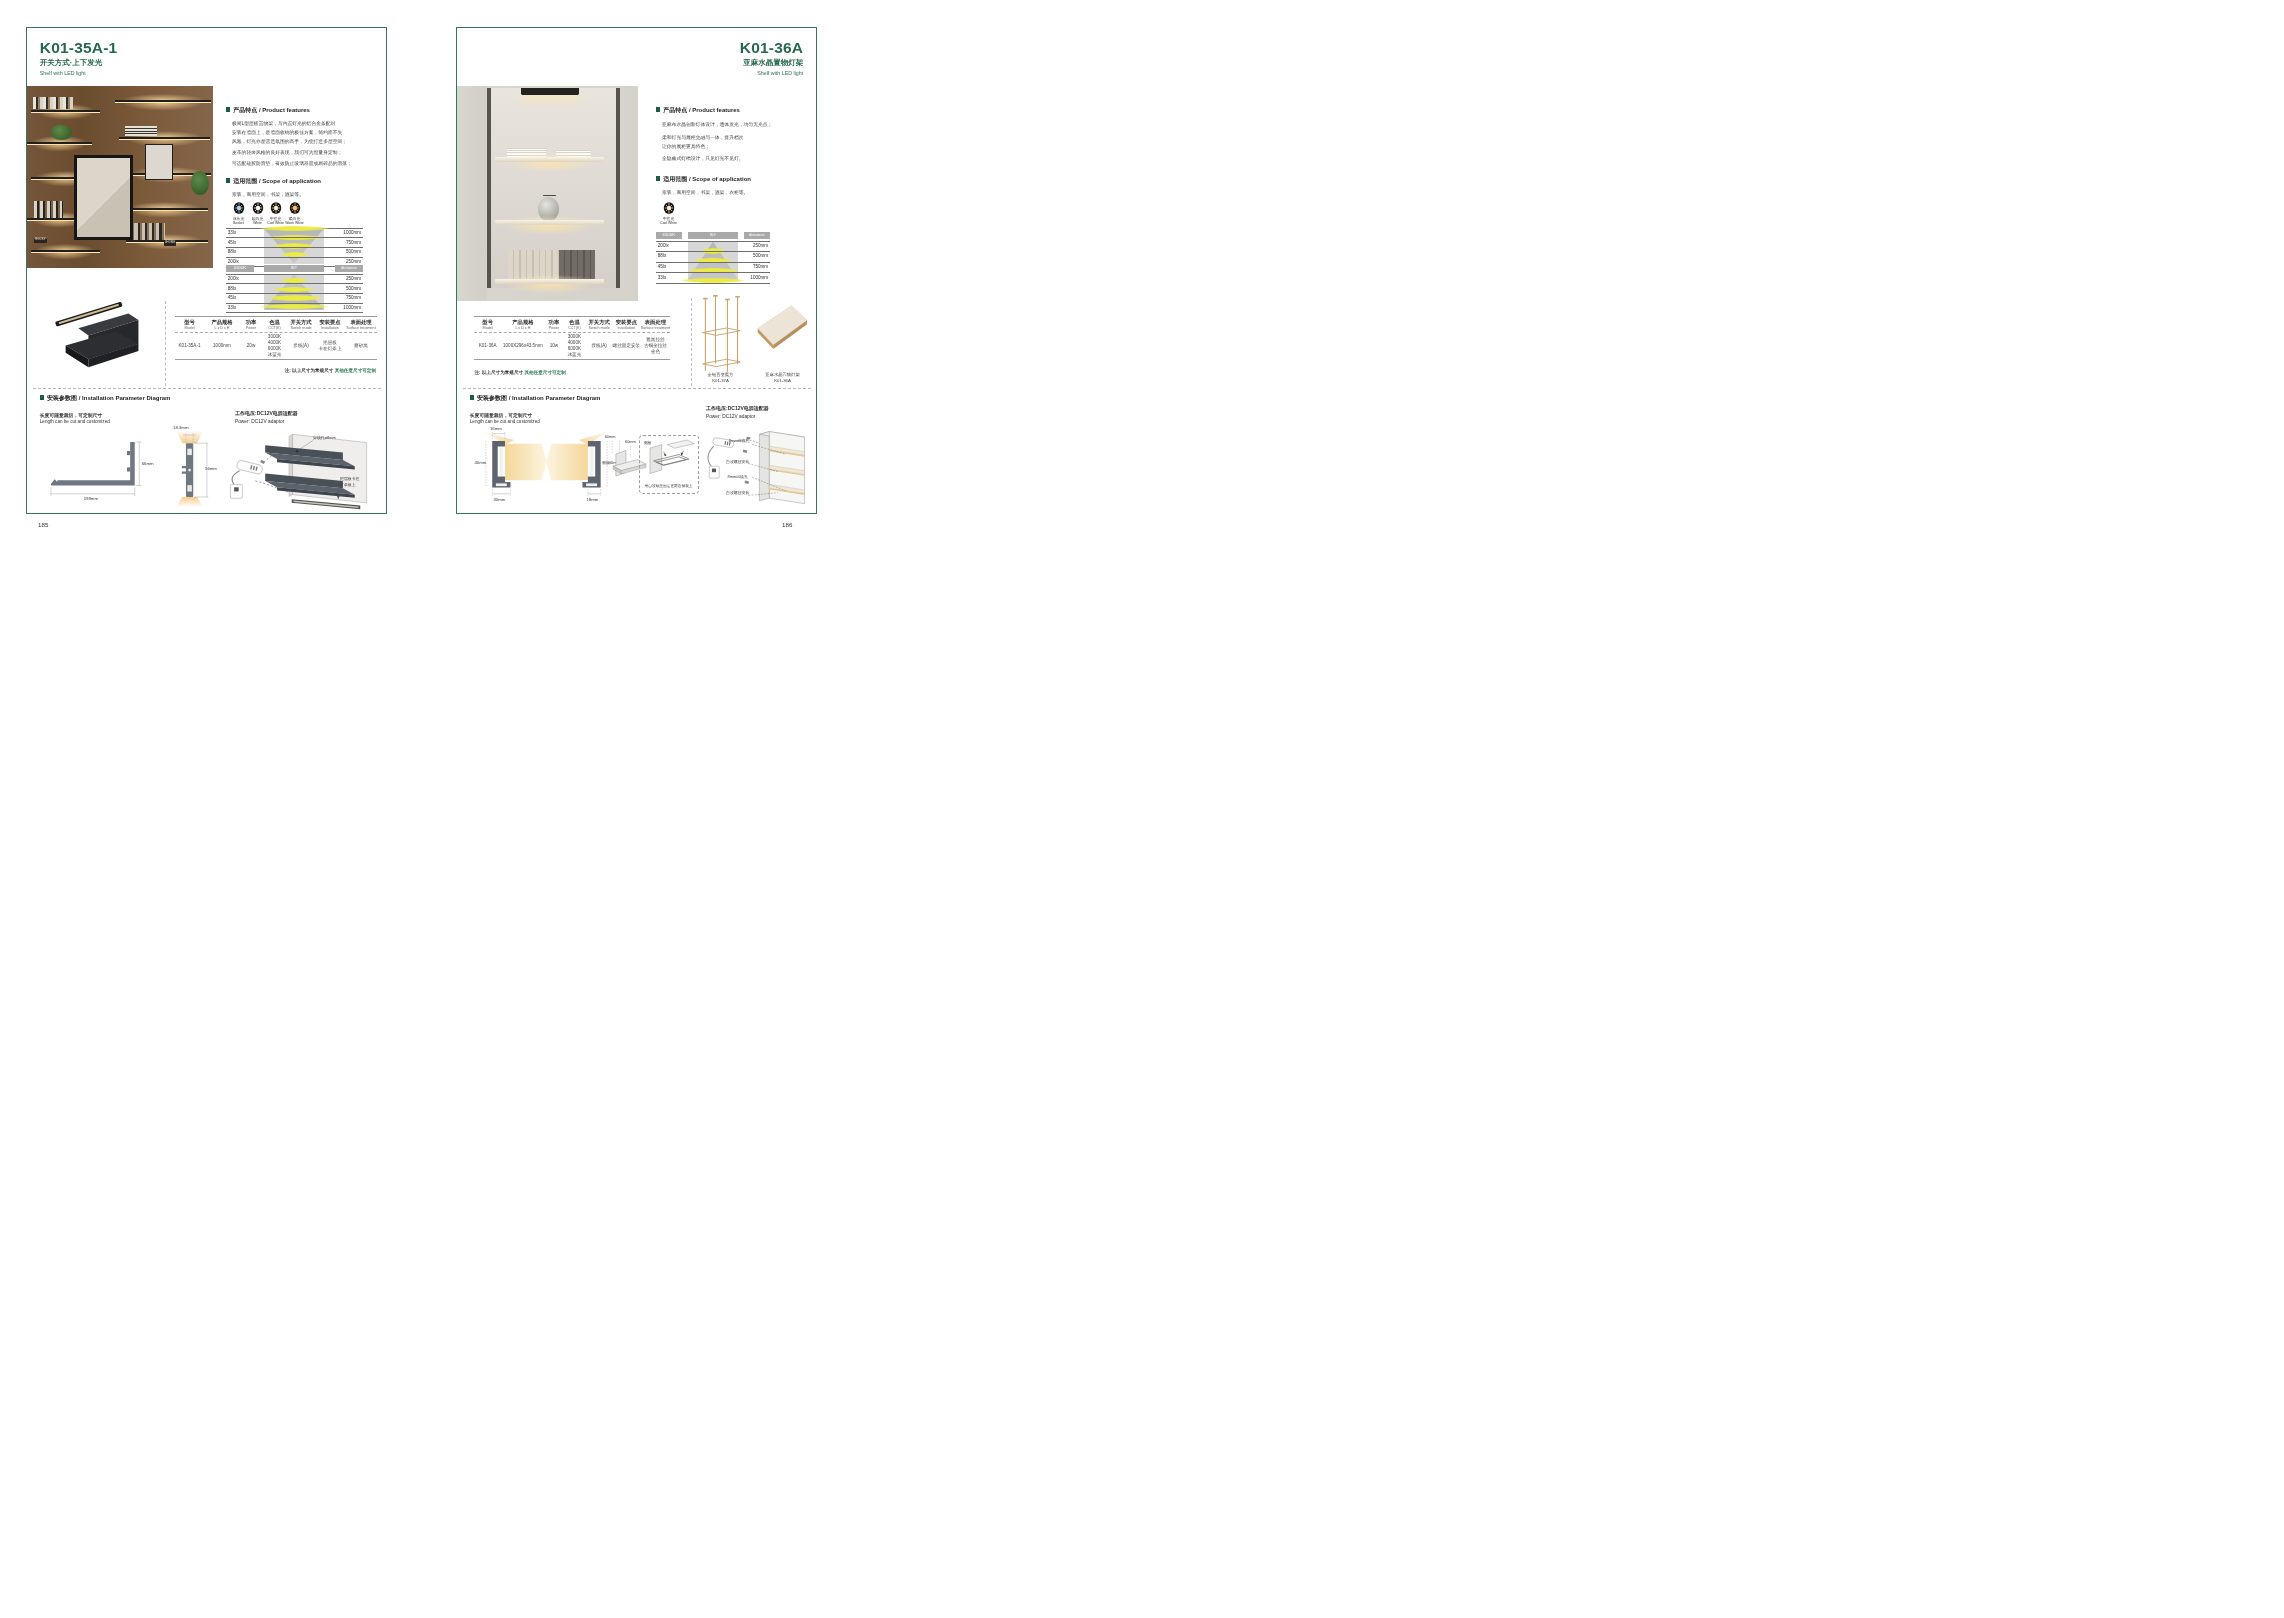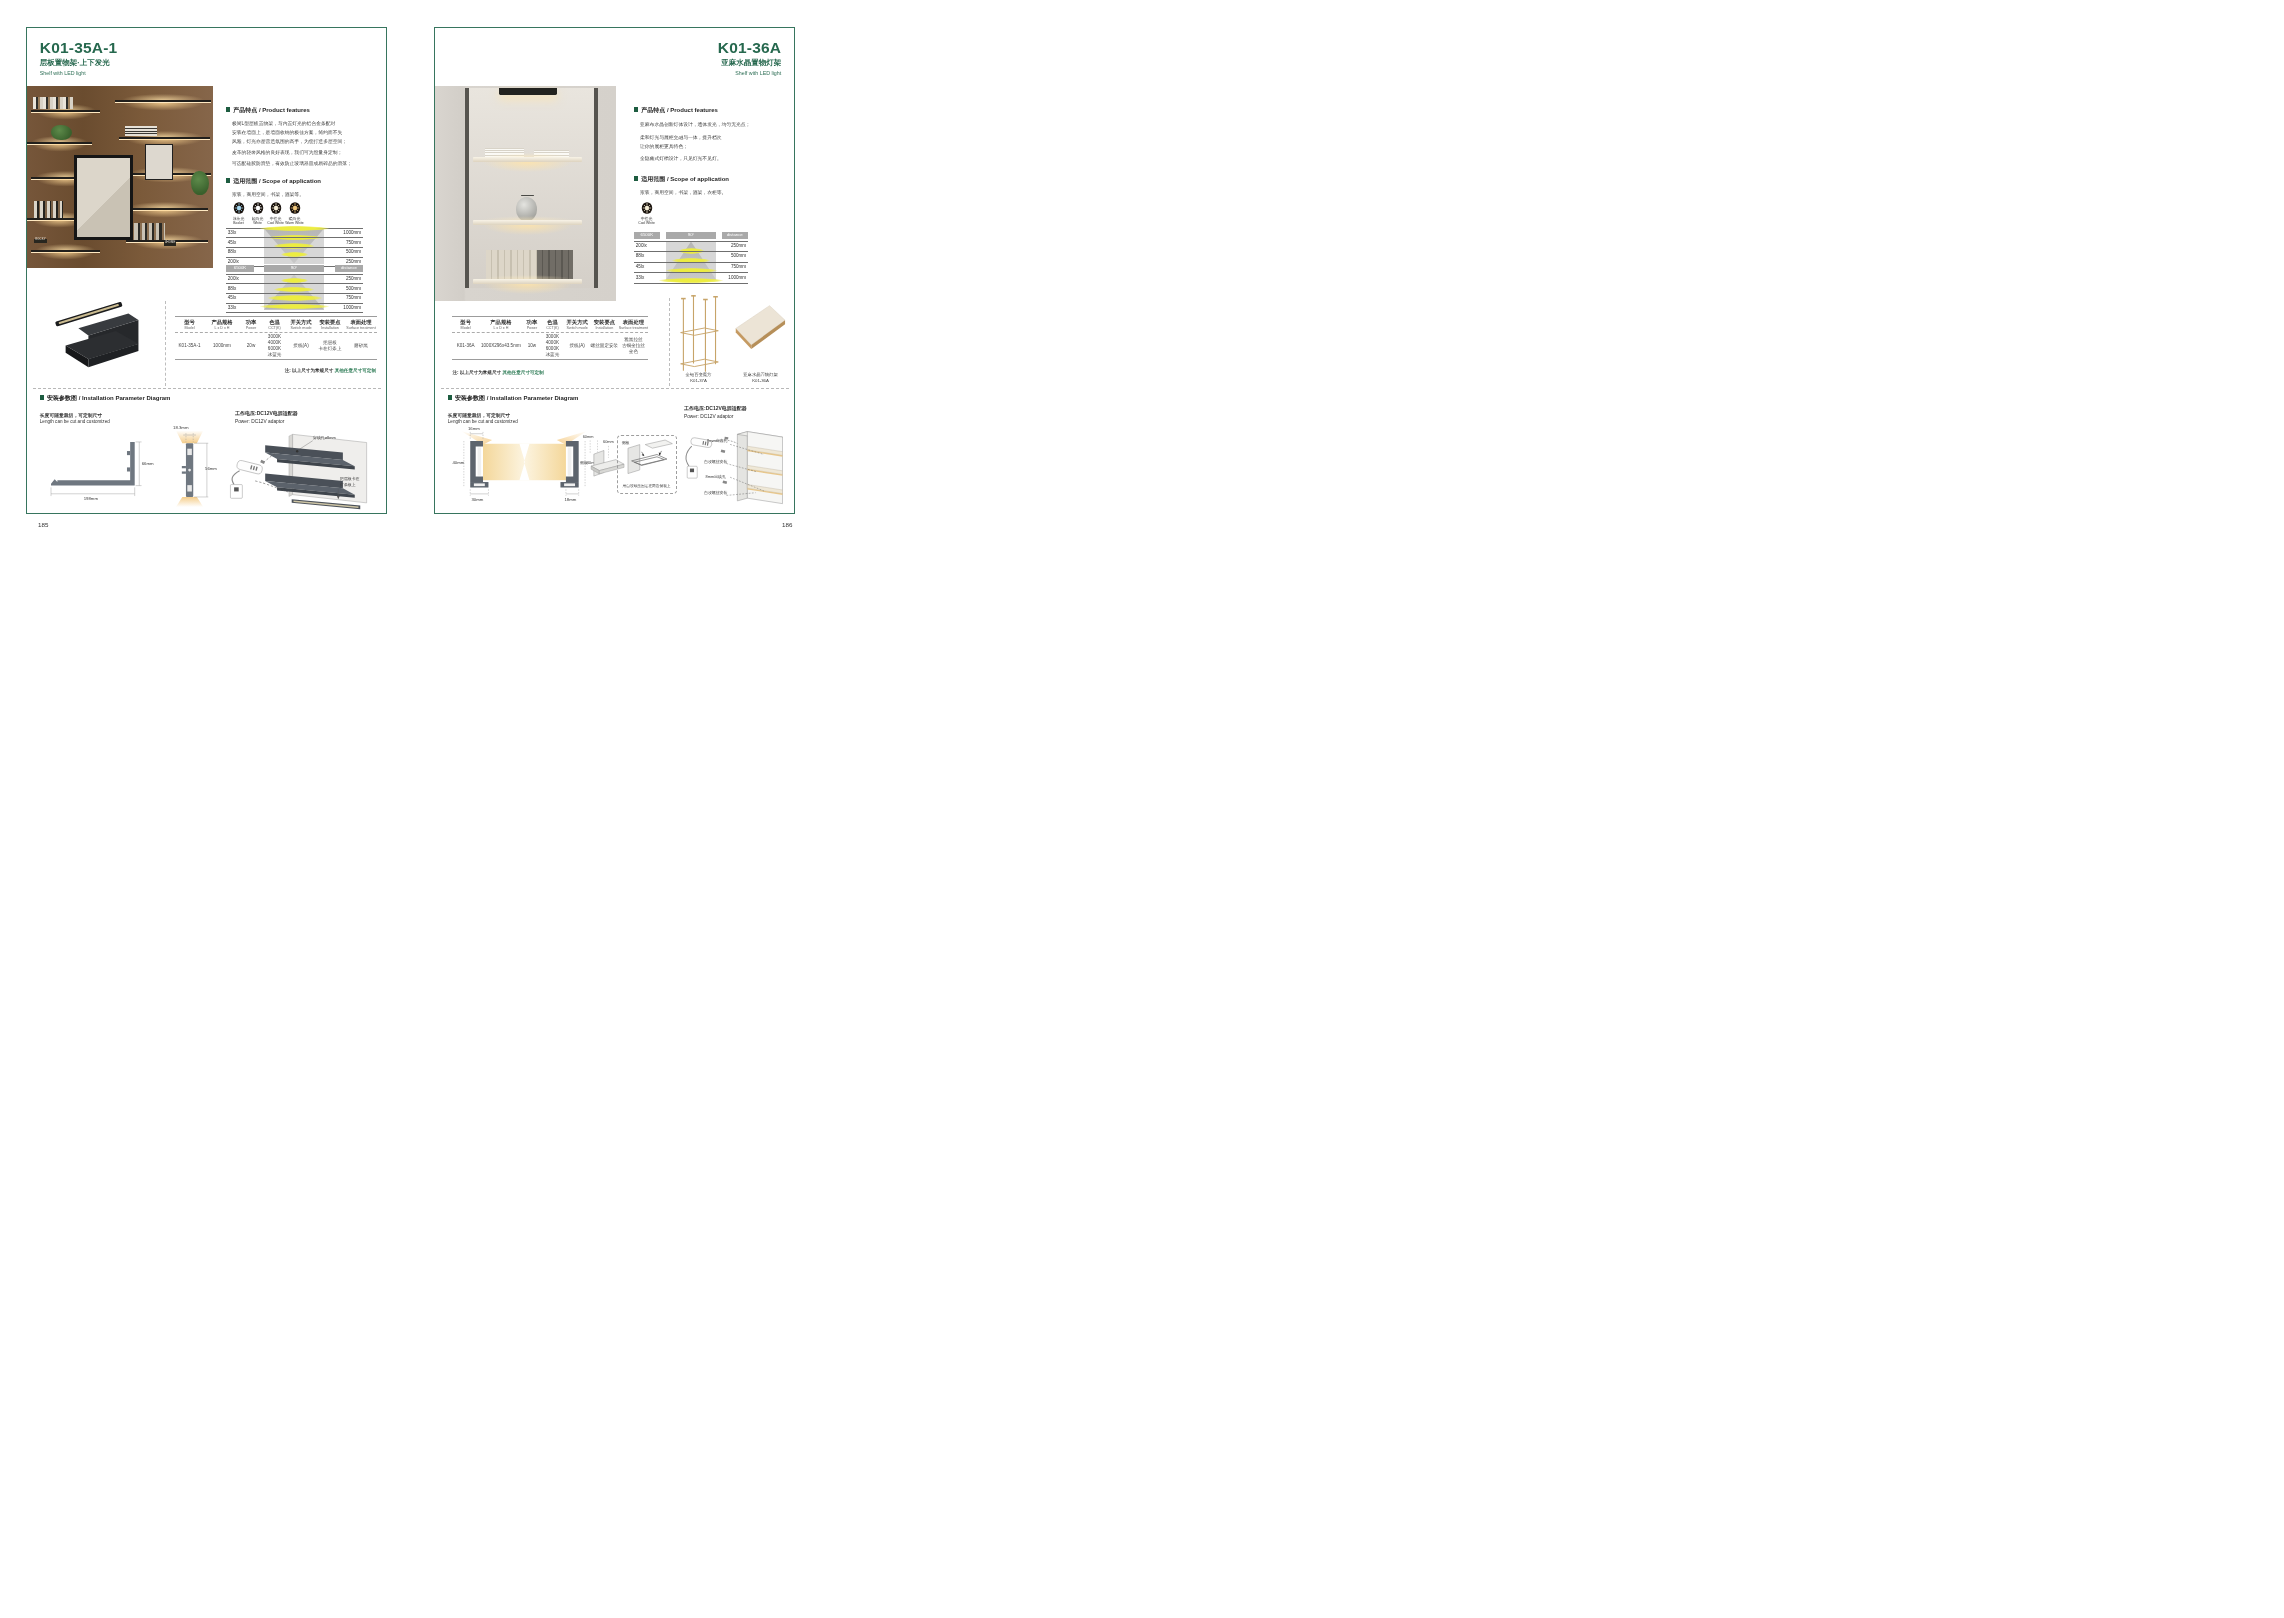--- a/index.html
+++ b/index.html
@@ -76,21 +76,21 @@
 </style>
 </head>
 <body>
 
 <div class="canvas">
 
   <div class="page" style="left:26px;top:26.5px;width:359px;height:485px;">
 
     <div class="abs" style="left:12.8px;top:12px;">
       <div class="model-title">K01-35A-1</div>
-      <div class="model-sub">层板置物架·上下发光</div>
+      <div class="model-sub">开关方式·上下发光</div>
       <div class="model-en">Shelf with LED light</div>
     </div>
 
     <div class="photo-left" style="left:0;top:58px;width:186px;height:182px;">
       <div class="shelfL" style="left:3.7px;top:24px;width:69px;"></div>
       <div class="shelfL" style="left:88px;top:14.6px;width:96px;"></div>
       <div class="shelfL" style="left:0;top:56px;width:65px;"></div>
       <div class="shelfL" style="left:92px;top:51px;width:91px;"></div>
       <div class="shelfL" style="left:3.7px;top:91px;width:69px;"></div>
       <div class="shelfL" style="left:97px;top:87px;width:87px;"></div>
@@ -380,21 +380,21 @@
         <path d="M70 118 C 96 124, 112 132, 142 142" stroke="#555" stroke-width="1.2" stroke-dasharray="5 4" fill="none"></path>
         <line x1="252" y1="136" x2="252" y2="156" stroke="#555" stroke-width=".9"></line>
           <polygon points="252,158 249,151 255,151" fill="#555"></polygon>
       </svg>
       <span class="dlabel" style="left:90px;top:8.2px;">穿线孔ø8mm</span>
       <span class="dlabel" style="left:117px;top:49px;">把层板卡在</span>
       <span class="dlabel" style="left:117px;top:55px;">灯条板上</span>
     </div>
   </div>
 
-  <div class="page" style="left:434px;top:26.5px;width:359px;height:485px;">
+  <div class="page" style="left:456px;top:26.5px;width:359px;height:485px;">
 
     <div class="abs" style="right:12.8px;top:12px;text-align:right;">
       <div class="model-title">K01-36A</div>
       <div class="model-sub">亚麻水晶置物灯架</div>
       <div class="model-en">Shelf with LED light</div>
     </div>
 
     <div class="photo-right" style="left:0;top:58px;width:181px;height:215px;">
       <div class="nicheR" style="left:30px;top:2.7px;width:125px;height:200px;"></div>
       <div class="abs" style="left:64px;top:2.7px;width:58px;height:6.9px;background:#23231f;border-radius:0 0 1.4px 1.4px;box-shadow:0 4.6px 10px rgba(255,230,170,.7);"></div>

